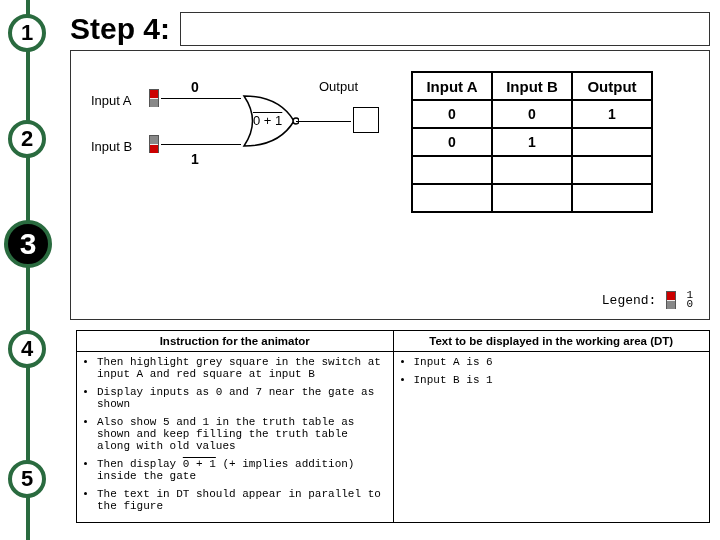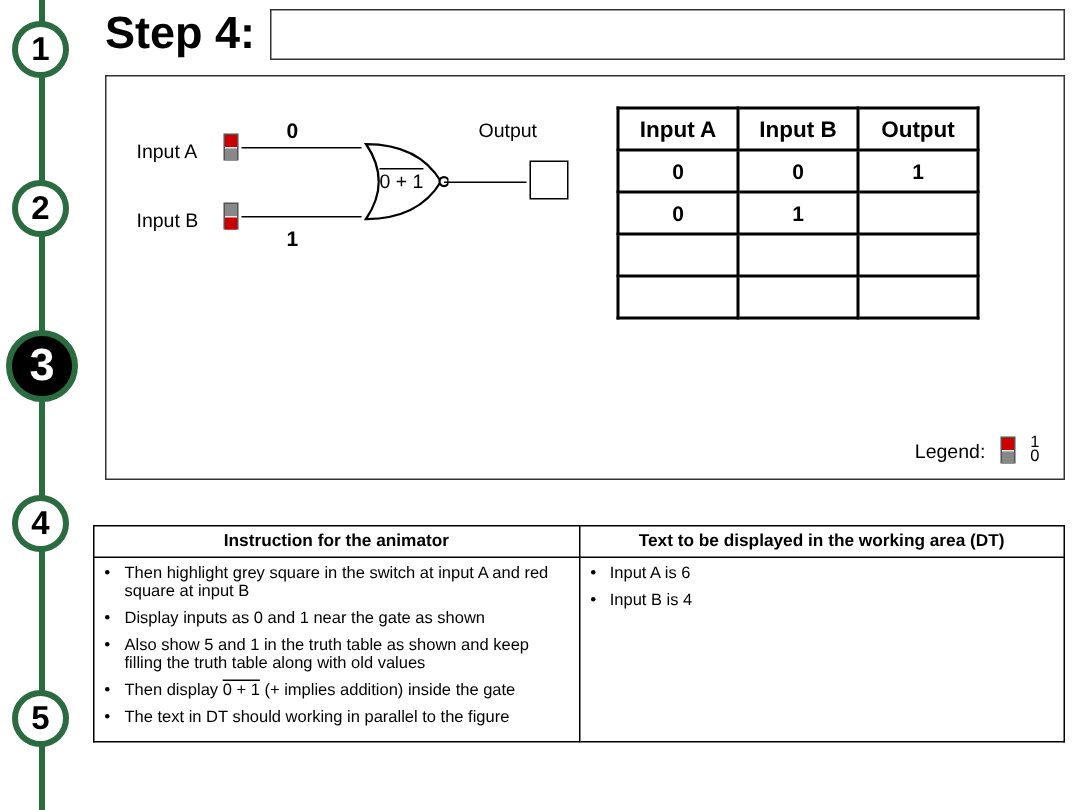--- a/index.html
+++ b/index.html
@@ -51,21 +51,21 @@
   #c4 { top: 330px; }
   #c5 { top: 460px; }
 
   .title-row {
     position: absolute;
     left: 70px;
     top: 0;
     right: 10px;
     height: 46px;
     display: flex;
-    align-items: center;
+    align-items: flex-end;
     gap: 10px;
   }
   .step-title {
     font-size: 30px;
     font-weight: bold;
   }
   .title-box {
     flex: 1;
     height: 34px;
     border: 1px solid #333;
@@ -153,52 +153,52 @@
   .truth-table th { font-size: 15px; }
 
   .legend {
     position: absolute;
     right: 16px;
     bottom: 10px;
     font-size: 13px;
     display: flex;
     align-items: center;
     gap: 10px;
+    font-family: Liberation Mono, monospace;
   }
   .legend-sw {
     width: 10px;
     height: 18px;
     border: 1px solid #555;
     background: #eee;
     position: relative;
   }
   .legend-sw .sq { width: 8px; height: 8px; position: absolute; left: 0; }
   .legend-vals { font-size: 11px; line-height: 9px; }
 
   .instr-table {
     position: absolute;
-    left: 62px;
+    left: 76px;
     top: 330px;
     right: 10px;
     border-collapse: collapse;
     font-size: 11px;
-    margin-top: 20px;
   }
   .instr-table th, .instr-table td {
     border: 1px solid #000;
     padding: 4px 6px;
     vertical-align: top;
   }
   .instr-table th {
     text-align: center;
     font-weight: bold;
     font-size: 11.5px;
   }
   .instr-table td ul { margin: 0; padding-left: 14px; }
-  .instr-table td li { margin-bottom: 6px; }
+  .instr-table td li { margin-bottom: 6px; font-family: Liberation Mono, monospace; }
   .col-l { width: 50%; }
   .col-r { width: 50%; }
   .ov { text-decoration: overline; display: inline-block; }
 </style>
 </head>
 <body>
 
 <div class="timeline"></div>
 <div id="c1" class="step-circle">1</div>
 <div id="c2" class="step-circle">2</div>
@@ -288,27 +288,27 @@
 <table class="instr-table">
   <tbody>
       <tr>
     <th class="col-l">Instruction for the animator</th>
     <th class="col-r">Text to be displayed in the working area (DT)</th>
   </tr>
   <tr>
     <td class="col-l">
       <ul>
         <li>Then highlight grey square in the switch at input A and red square at input B</li>
-        <li>Display inputs as 0 and 1 near the gate as shown</li>
+        <li>Display inputs as 0 and 7 near the gate as shown</li>
         <li>Also show 5 and 1 in the truth table as shown and keep filling the truth table along with old values</li>
         <li>Then display <span class="ov">0 + 1</span> (+ implies addition) inside the gate</li>
-        <li>The text in DT should working in parallel to the figure</li>
+        <li>The text in DT should appear in parallel to the figure</li>
       </ul>
     </td>
     <td class="col-r">
       <ul>
         <li>Input A is 6</li>
-        <li>Input B is 4</li>
+        <li>Input B is 1</li>
       </ul>
     </td>
   </tr>
 </tbody>
   </table>
 
 </body></html>

